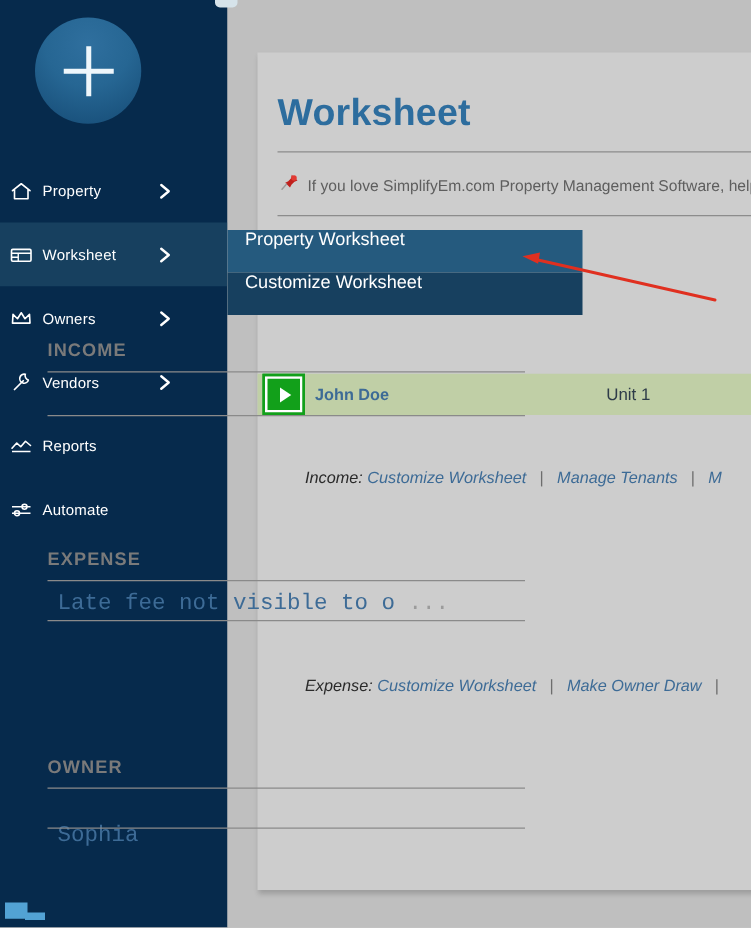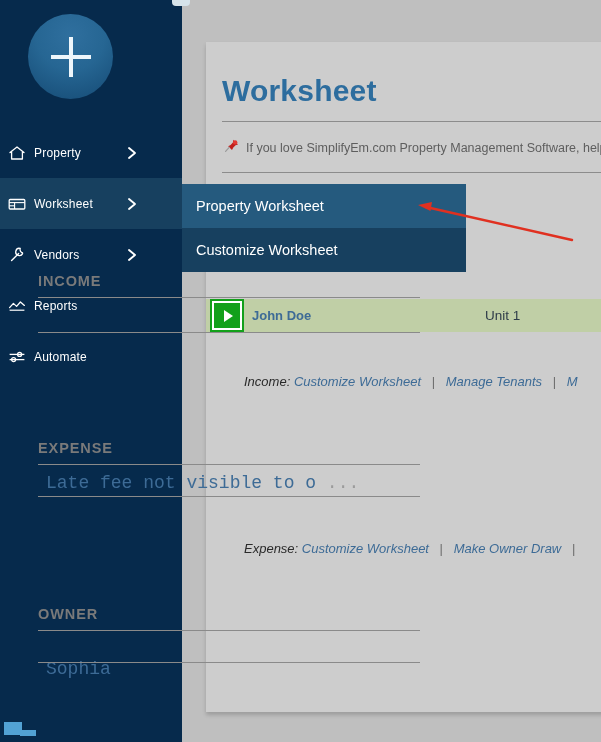--- a/index.html
+++ b/index.html
@@ -271,23 +271,23 @@
   #owner-rule-b { top: 662px; }
 
   
   #submenu {
     position: absolute;
     left: 182px; top: 184px;
     width: 284px;
     z-index: 40;
   }
   .submenu-item {
-    height: 44px;
-    display: flex;
-    align-items: center;
+    height: 34px;
+    display: flex;
+    align-items: flex-start;
     padding-left: 14px;
     color: #ffffff;
     font-size: 14.5px;
     box-sizing: border-box;
   }
   #submenu-property  { background: #255a7e; }
   #submenu-customize { background: #17405f; }
 
   
   #arrow {
@@ -335,20 +335,33 @@
       </span>
       <span class="nav-label">Worksheet</span>
       <span class="nav-chevron">
         <svg width="12" height="16" viewBox="0 0 12 16">
             <path d="M3 3 L9 8 L3 13" fill="none" stroke="#fff" stroke-width="1.9" stroke-linecap="round" stroke-linejoin="round"></path>
           </svg>
       </span>
     </div>
 
 
+    <div class="nav-item">
+      <span class="nav-icon">
+        <svg width="20" height="20" viewBox="0 0 20 20">
+            <path d="M3 13.5 L3.4 6.5 L7 10 L10 5.2 L13 10 L16.6 6.5 L17 13.5 Z" fill="none" stroke="#fff" stroke-width="1.3" stroke-linejoin="round"></path>
+          </svg>
+      </span>
+      <span class="nav-label">Owners</span>
+      <span class="nav-chevron">
+        <svg width="12" height="16" viewBox="0 0 12 16">
+            <path d="M3 3 L9 8 L3 13" fill="none" stroke="#fff" stroke-width="1.9" stroke-linecap="round" stroke-linejoin="round"></path>
+          </svg>
+      </span>
+    </div>
 
     <div class="nav-item">
       <span class="nav-icon">
         <svg width="20" height="20" viewBox="0 0 20 20">
             <path d="M13.2 3.4 a3.6 3.6 0 1 0 2.6 4.6 L16 8 a3.6 3.6 0 0 1 -2.8 -4.6 Z" fill="none" stroke="#fff" stroke-width="1.3"></path>
             <path d="M11.6 8.6 L4.6 15.6" fill="none" stroke="#fff" stroke-width="1.4" stroke-linecap="round"></path>
           </svg>
       </span>
       <span class="nav-label">Vendors</span>
       <span class="nav-chevron">

